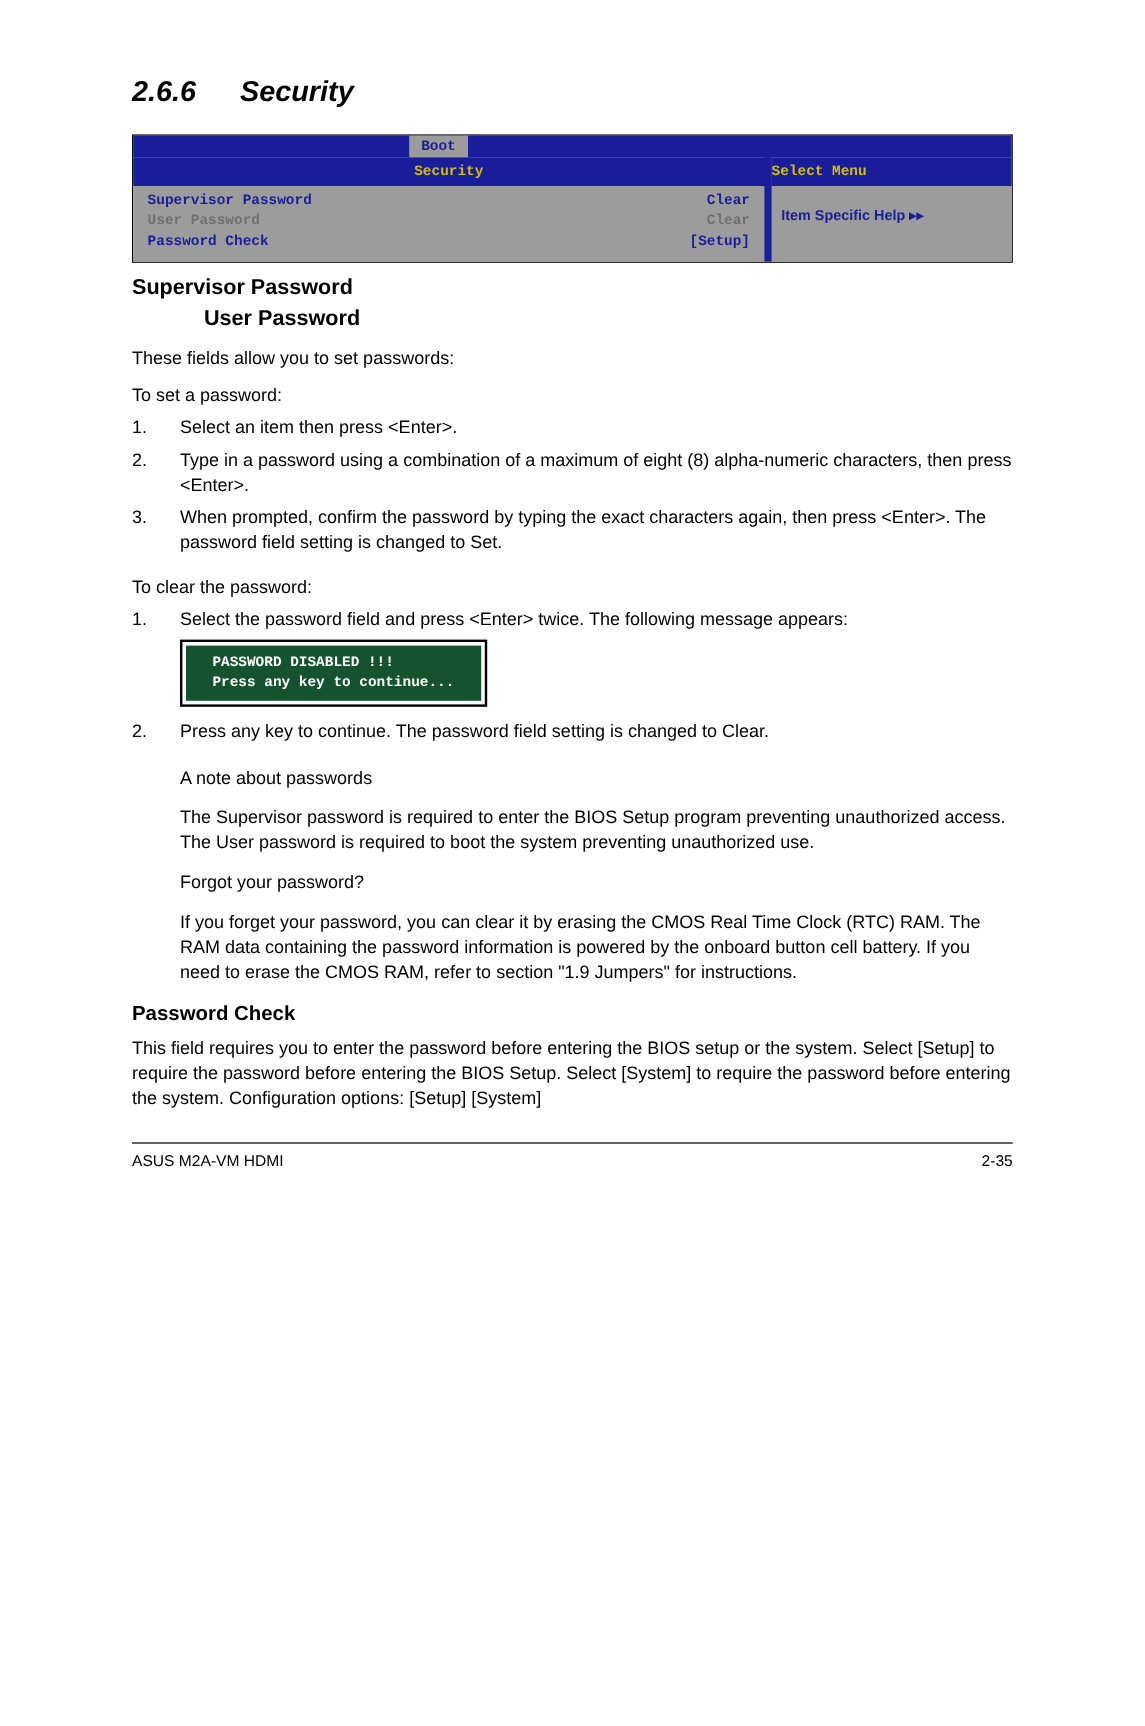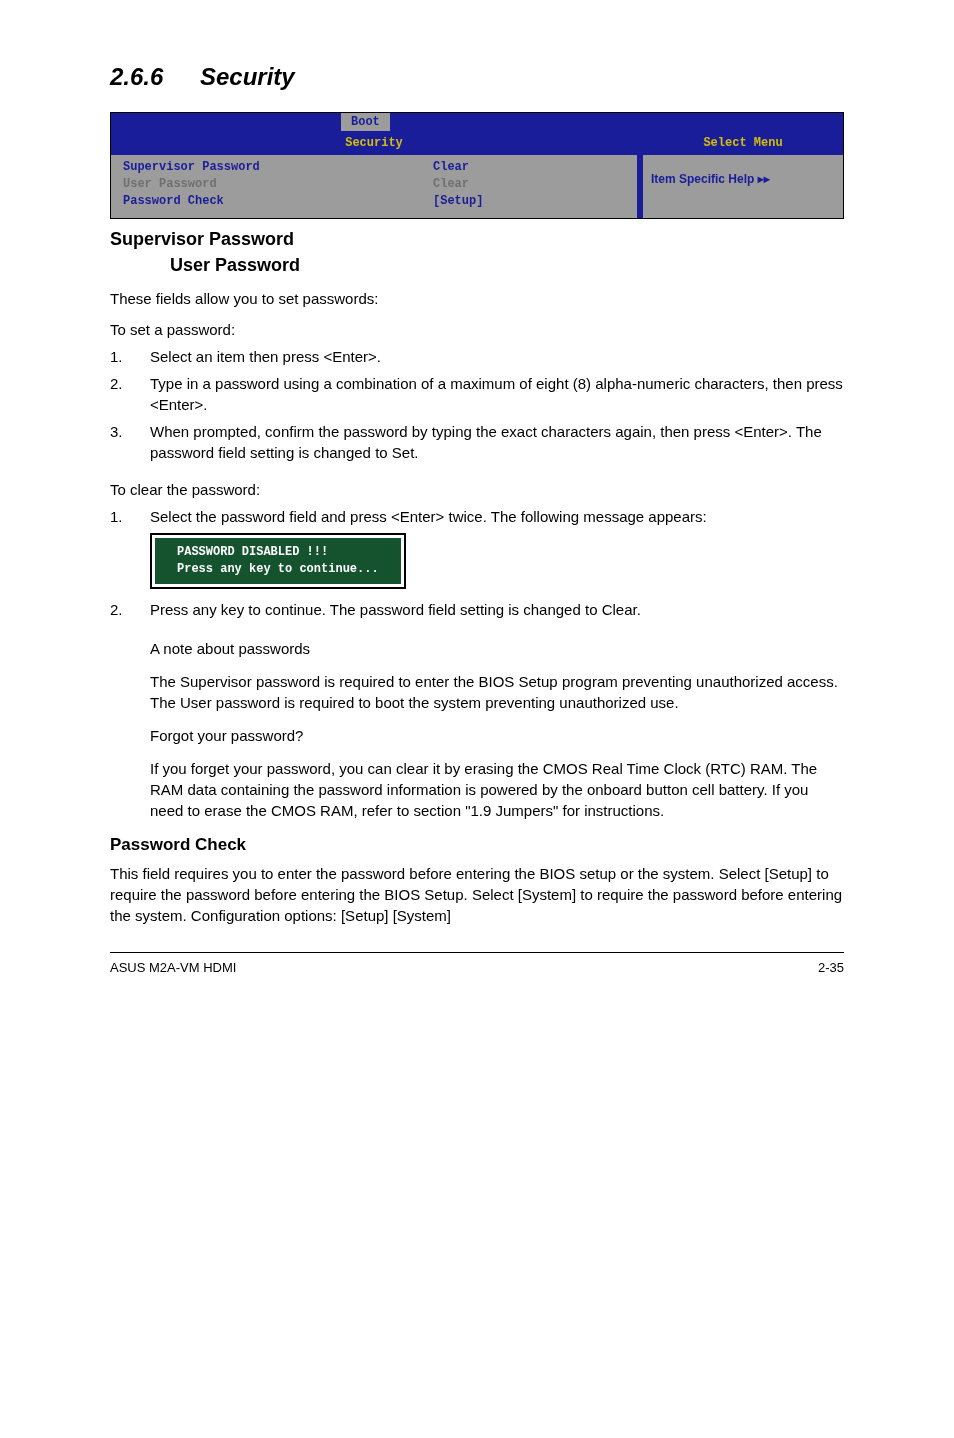--- a/index.html
+++ b/index.html
@@ -11,27 +11,27 @@
 
   
   .bios { border: 1px solid #000; margin-bottom: 8px; font-family: "Courier New", monospace; font-size: 12px; }
   .bios-top { background: #0a9bd2; color: #0b2f7d; text-align: center; padding: 2px 0; font-weight: bold; }
   .bios-tabbar { background: #1a1d9a; height: 18px; position: relative; }
   .bios-tab { position: absolute; left: 230px; top: 0; height: 18px; background: #9c9c9c; color: #1a1d9a; padding: 1px 10px 0 10px; font-weight: bold; }
   .bios-left { flex: 1; border-right: 6px solid #1a1d9a; }
   .bios-right { width: 200px; }
   .bios-head { display: flex; }
   .bios-head .bios-left { background: #1a1d9a; color: #d4bd0a; text-align: center; padding: 4px 0; font-weight: bold; }
-  .bios-head .bios-right { background: #1a1d9a; color: #d4bd0a; text-align: center; padding: 4px 0; font-weight: bold; }
+  .bios-head .bios-right { background: #1a1d9a; color: #d4bd0a; padding: 4px 0; font-weight: bold; }
   .bios-body { display: flex; background: #9c9c9c; }
   .bios-body .bios-left { padding: 4px 12px 8px 12px; }
   .bios-body .bios-right { padding: 16px 8px; color: #1a1d9a; font-weight: bold; }
   .brow { display: flex; }
   .brow .lbl { width: 220px; }
-  .brow .val { flex: 1; text-align: left; padding-left: 90px; }
+  .brow .val { flex: 1; text-align: right; padding-left: 90px; }
   .brow.on { color: #1a1d9a; font-weight: bold; }
   .brow.off { color: #707070; font-weight: bold; }
 
   .h2 { font-size: 18px; font-weight: bold; }
   .h2 + .h2 { margin-left: 60px; margin-top: 1px; }
   .indent-sub { margin-left: 60px; }
   p.body { margin-top: 10px; margin-bottom: 6px; }
   .list { margin: 6px 0 16px 0; }
   .li { display: flex; margin-bottom: 6px; }
   .li .n { width: 40px; }

